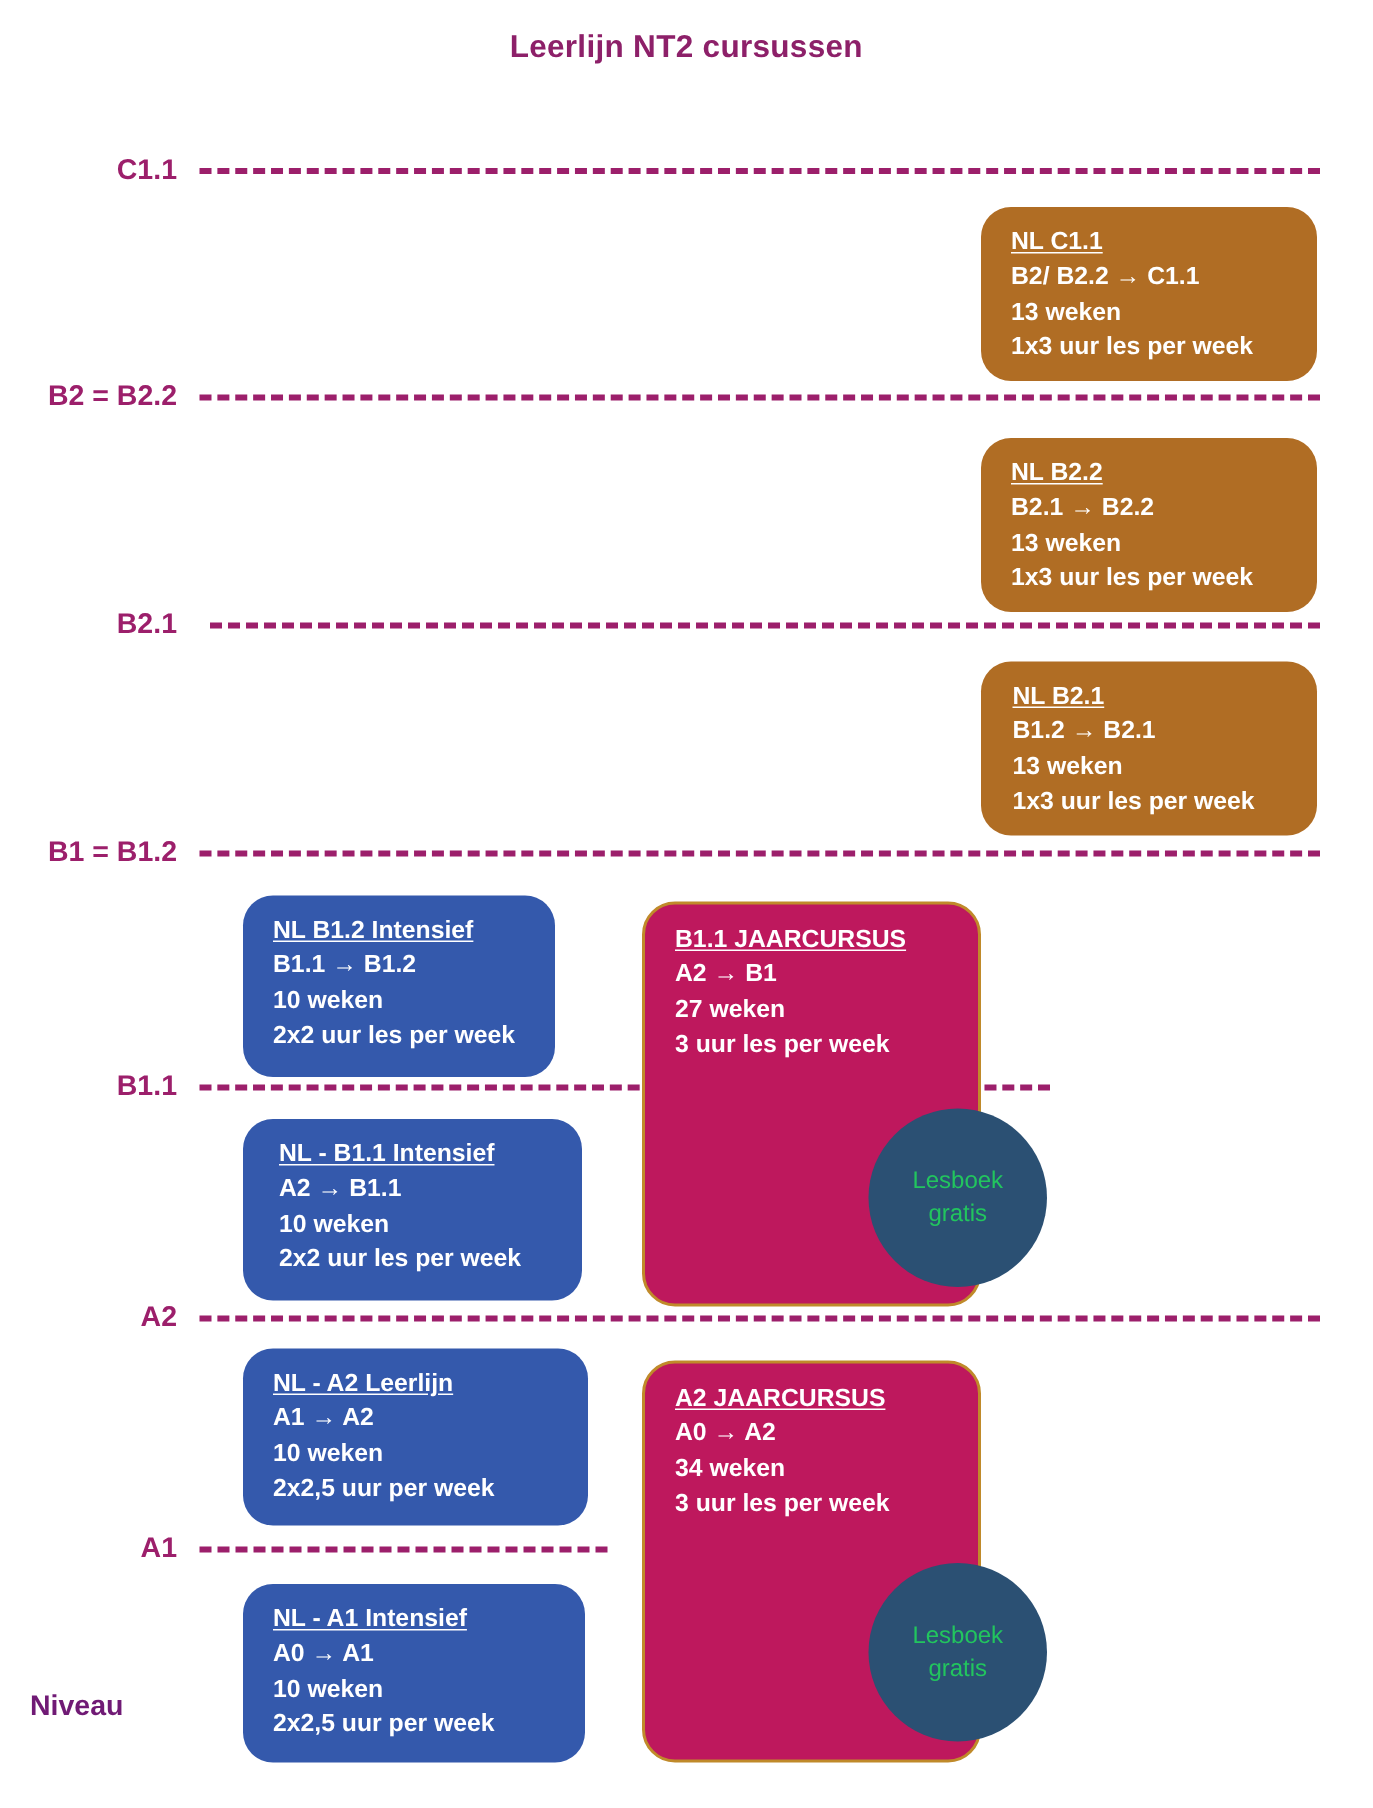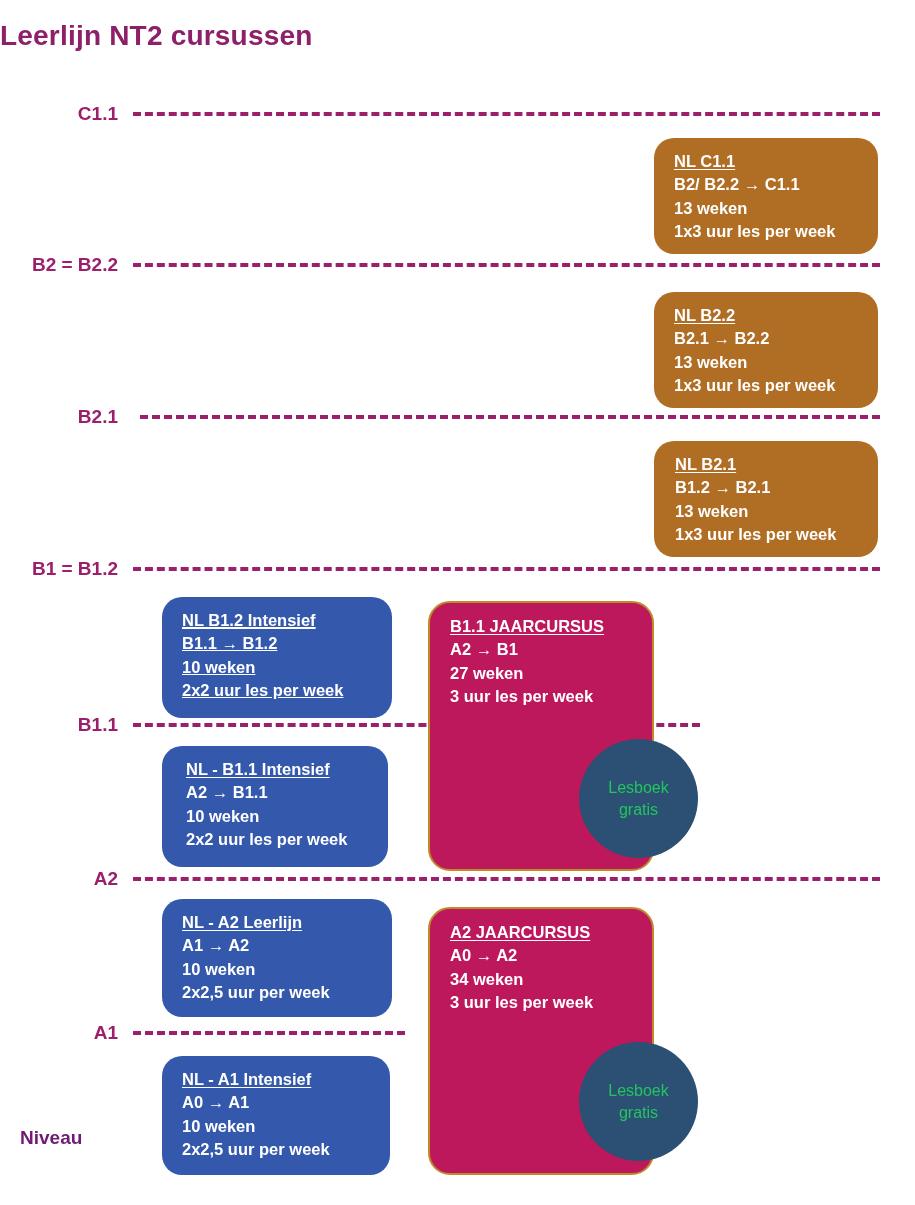--- a/index.html
+++ b/index.html
@@ -20,22 +20,22 @@
     left: 0; top: 0;
     width: 915px;
     height: 1205px;
   }
 
   .title {
     position: absolute;
     left: 0;
     top: 20px;
     width: 915px;
-    text-align: left;
-    font-size: 28px;
+    text-align: center;
+    font-size: 21px;
     font-weight: bold;
     color: #8d2069;
     letter-spacing: 0.2px;
   }
 
   
   .level-label {
     position: absolute;
     text-align: right;
     font-size: 19px;
@@ -148,21 +148,21 @@
         <span class="card-line">B2.1 → B2.2</span>
         <span class="card-line">13 weken</span>
         <span class="card-line">1x3 uur les per week</span>
       </div>
       <div class="card orange" style="left: 654px; top: 441px; width: 224px; height: 116px; padding-left: 21px;">
         <span class="card-title">NL B2.1</span>
         <span class="card-line">B1.2 → B2.1</span>
         <span class="card-line">13 weken</span>
         <span class="card-line">1x3 uur les per week</span>
       </div>
-      <div class="card blue" style="left: 162px; top: 597px; width: 230px; height: 121px; text-decoration: underline;">
+      <div class="card blue" style="left: 162px; top: 597px; width: 208px; height: 121px;">
         <span class="card-title">NL B1.2 Intensief</span>
         <span class="card-line">B1.1 → B1.2</span>
         <span class="card-line">10 weken</span>
         <span class="card-line">2x2 uur les per week</span>
       </div>
       <div class="card blue" style="left: 162px; top: 746px; width: 226px; height: 121px; padding-left: 24px;">
         <span class="card-title">NL - B1.1 Intensief</span>
         <span class="card-line">A2 → B1.1</span>
         <span class="card-line">10 weken</span>
         <span class="card-line">2x2 uur les per week</span>

